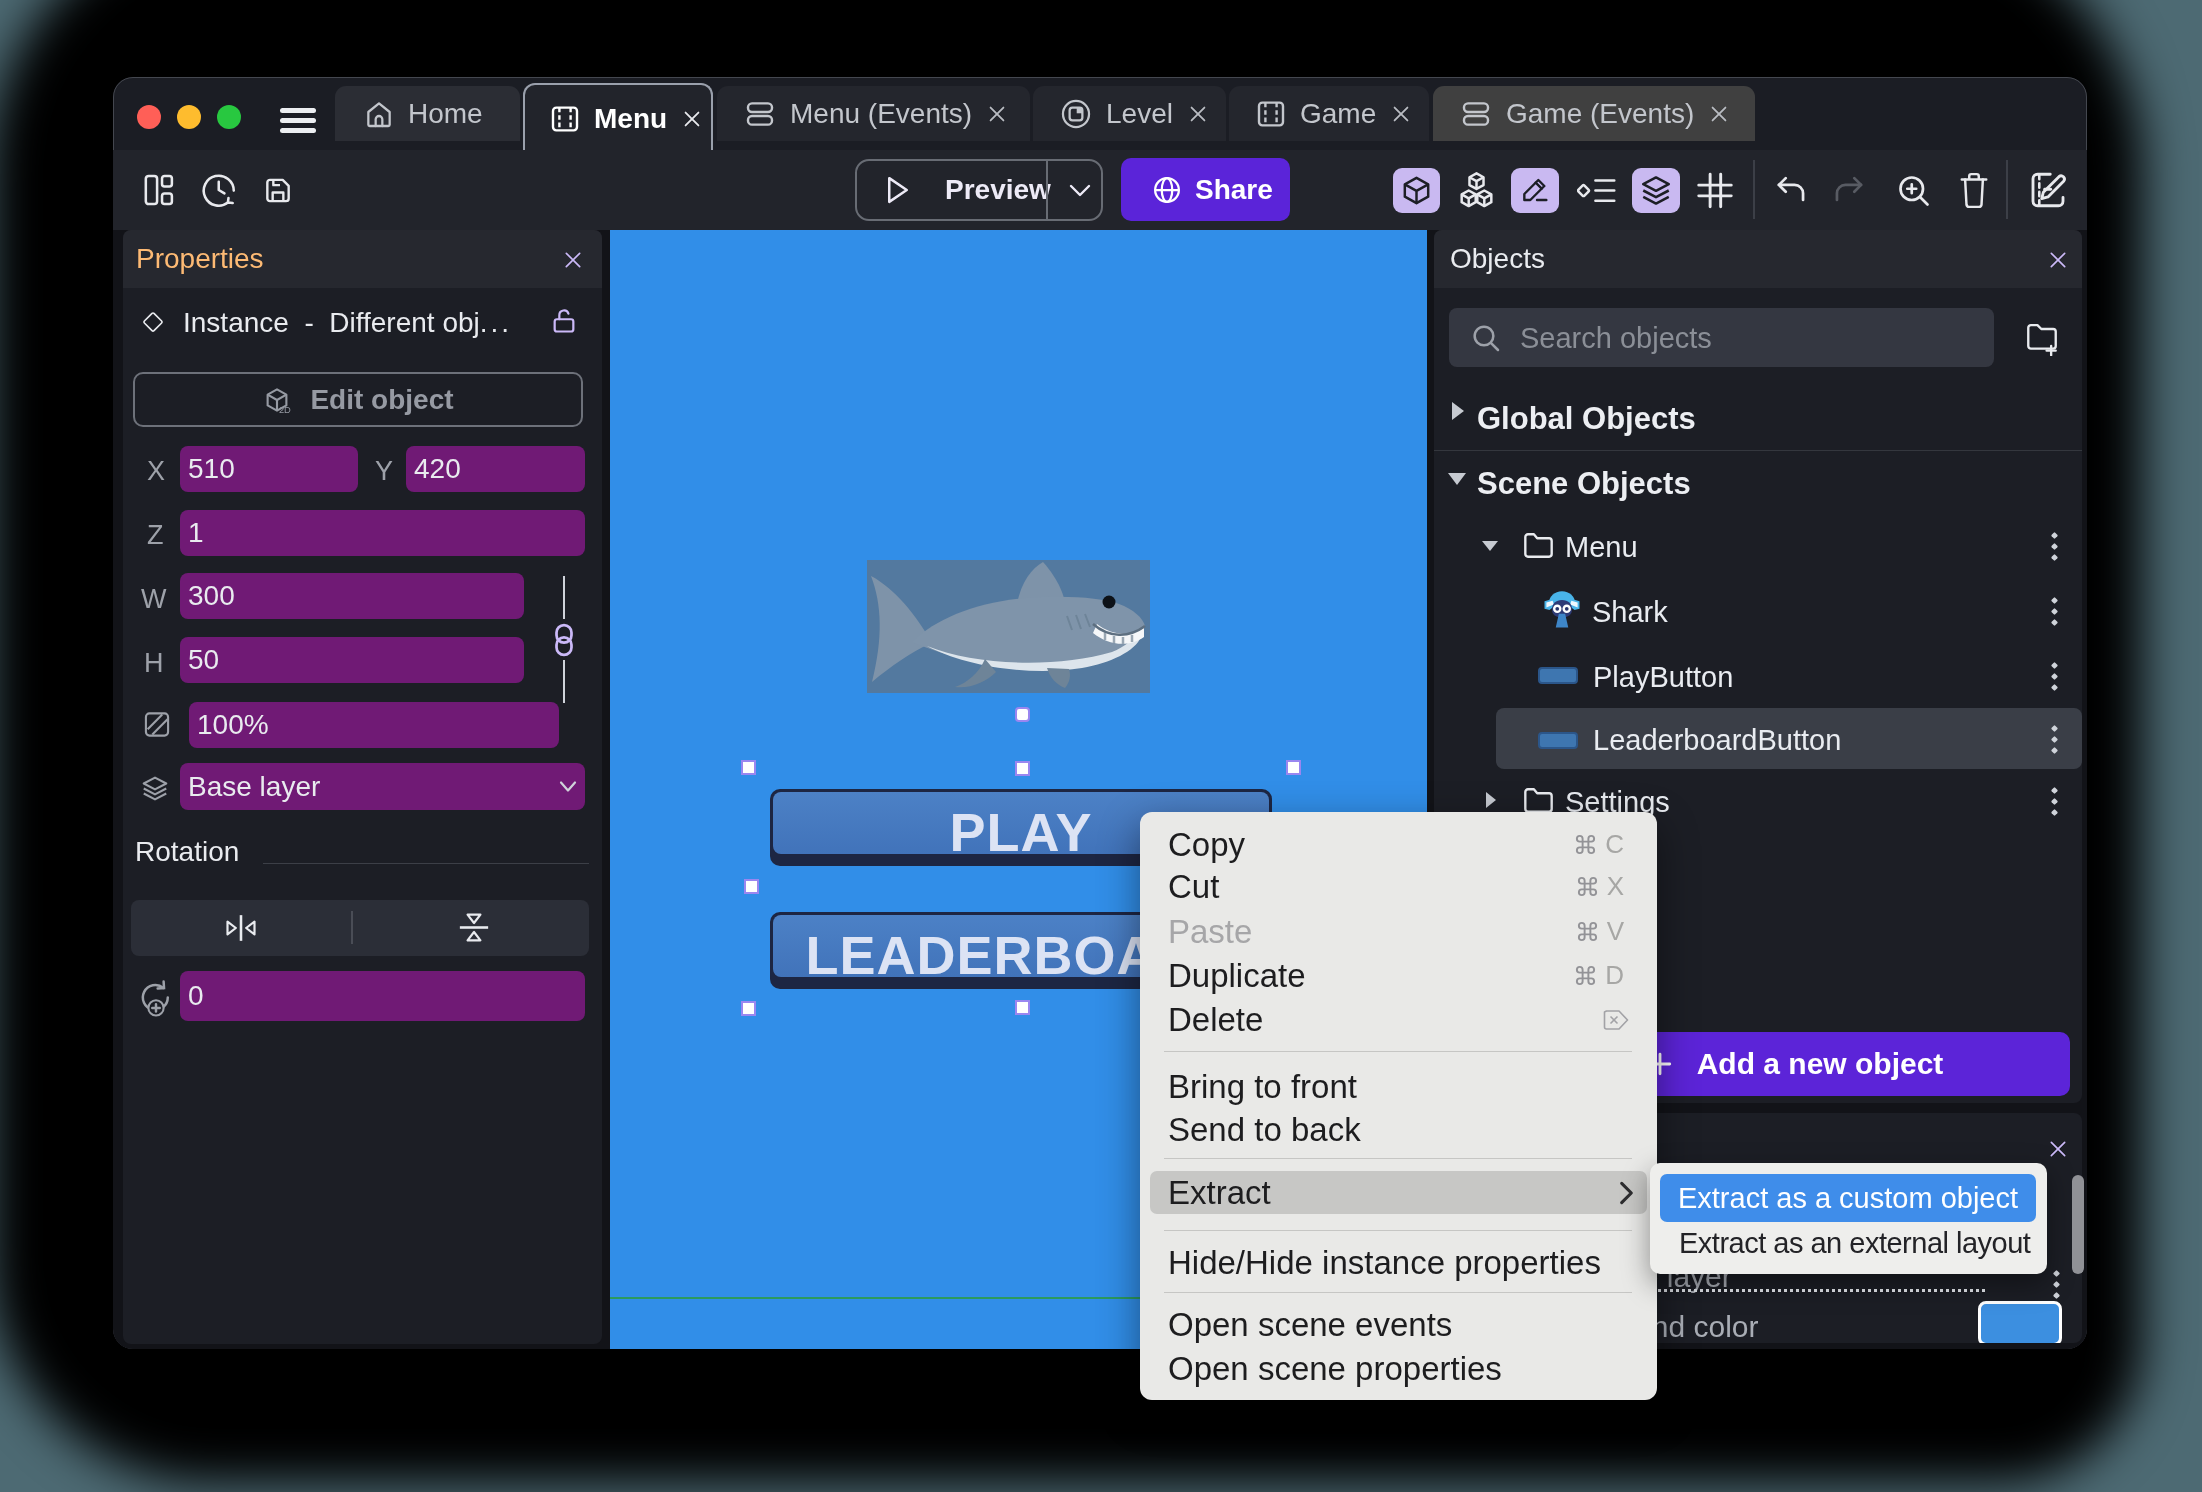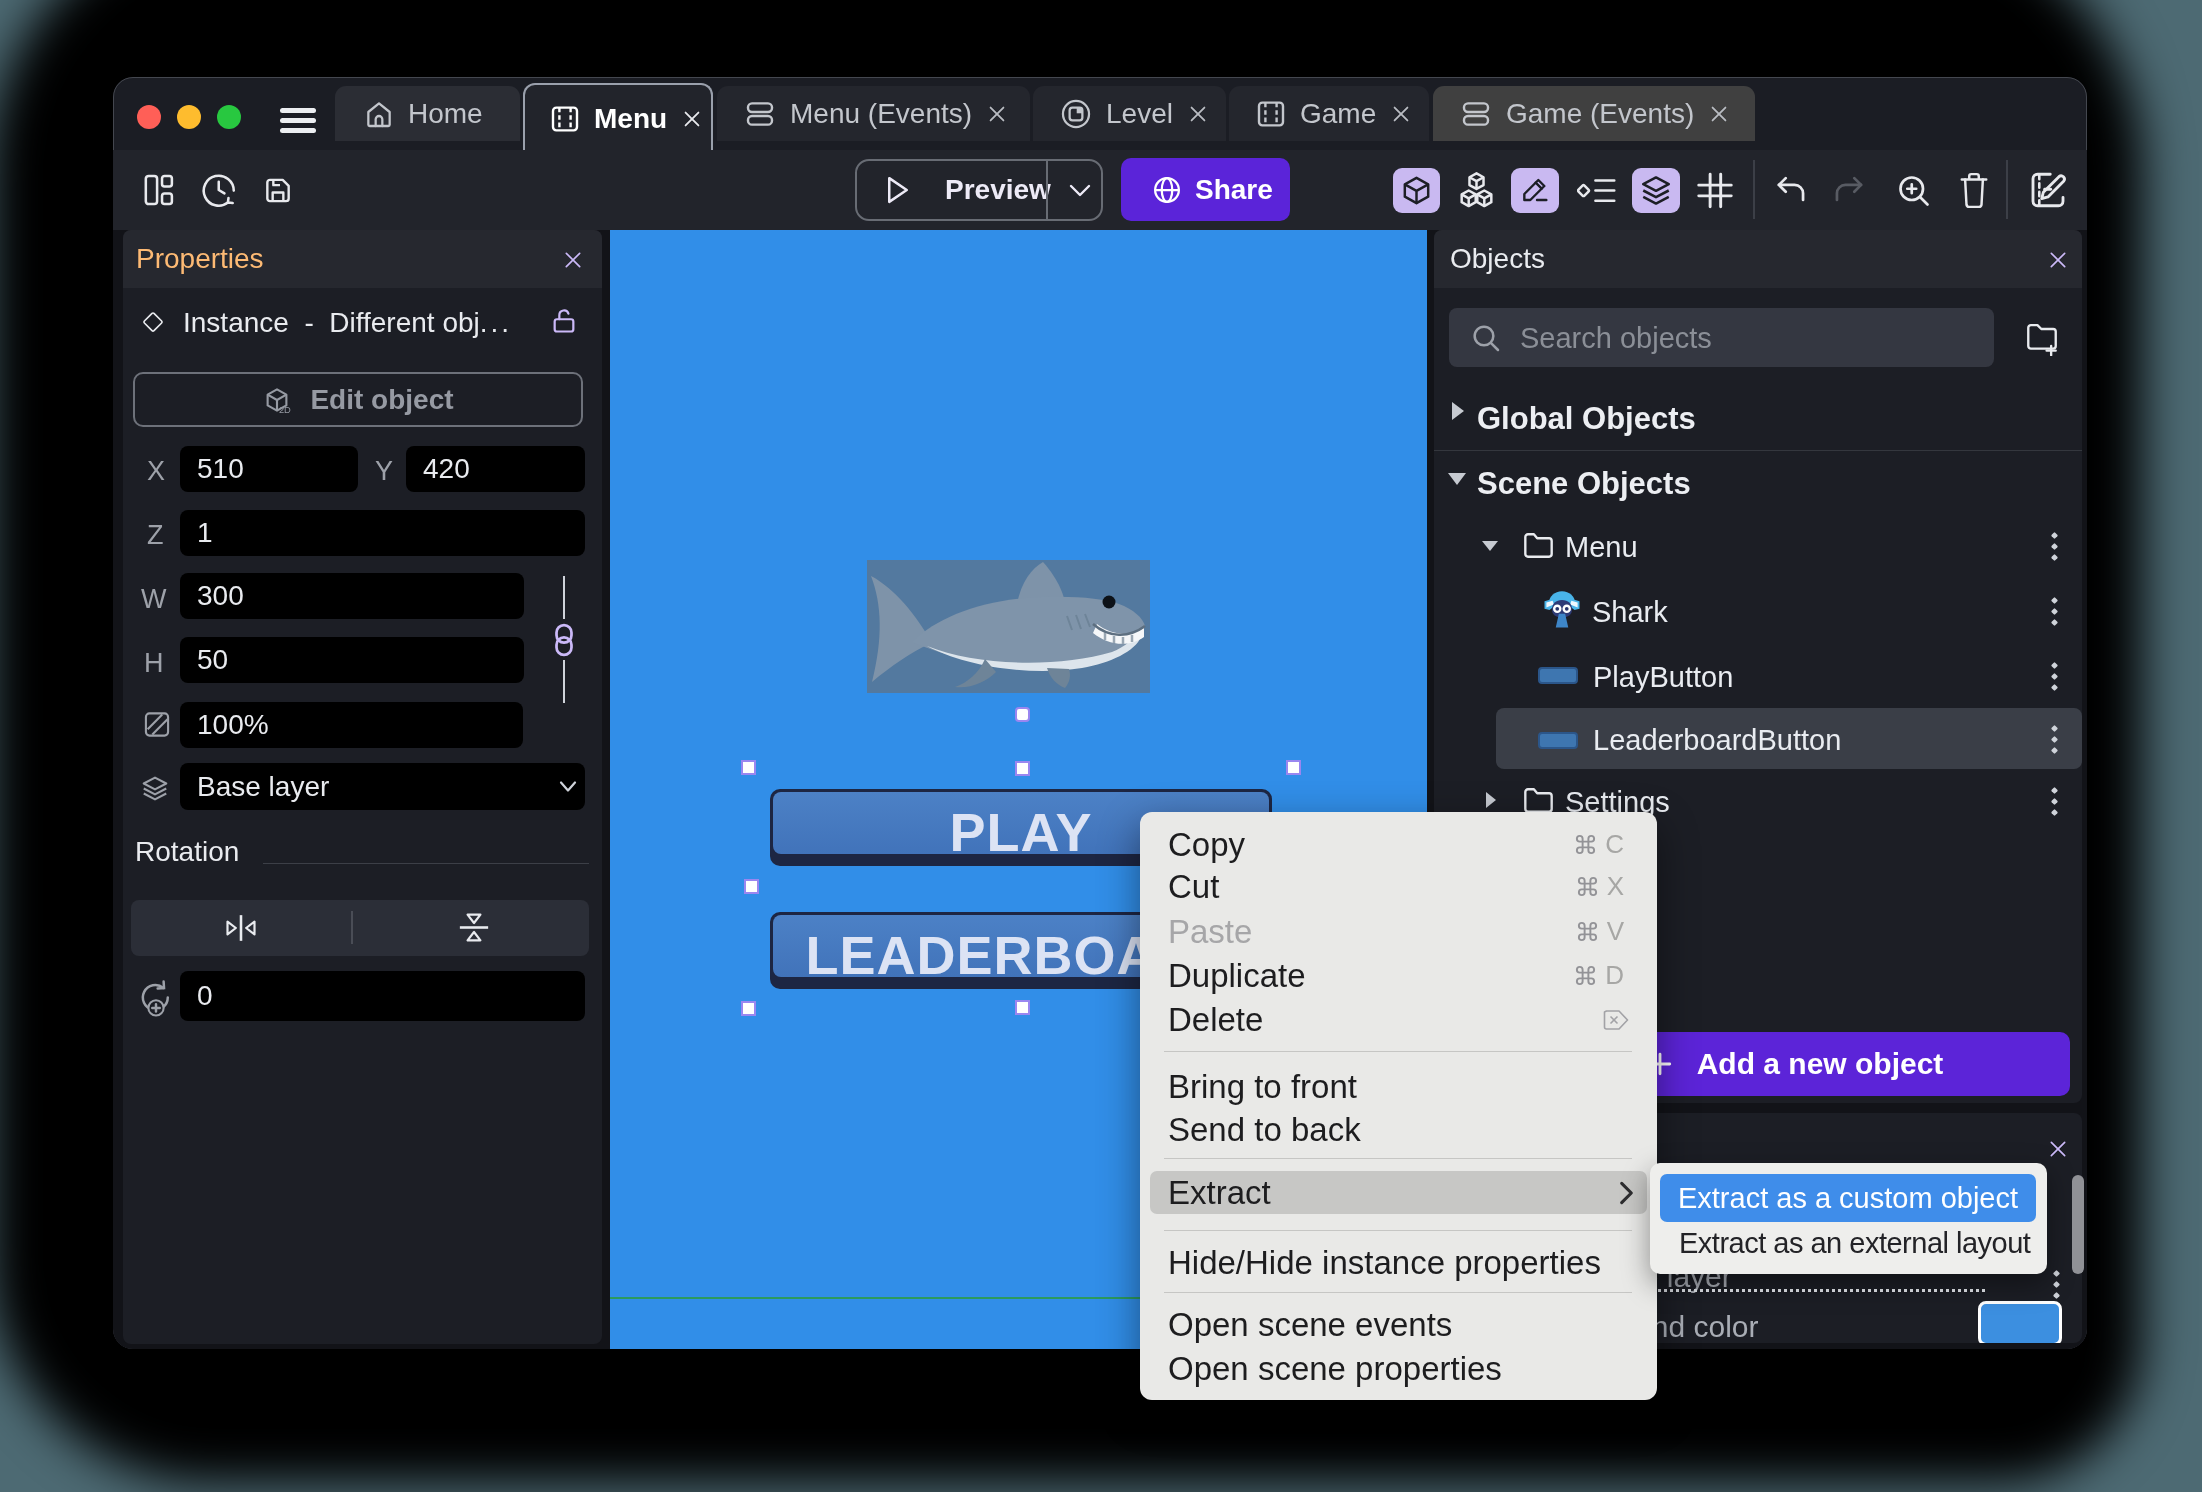--- a/index.html
+++ b/index.html
@@ -11,21 +11,21 @@
 #win{position:absolute;left:113px;top:77px;width:1974px;height:1272px;background:#1b1d24;border-radius:20px;overflow:hidden;outline:1px solid rgba(130,135,146,0.4);outline-offset:-1px}
 .light{position:absolute;top:28px;width:24px;height:24px;border-radius:50%}
 .hline{position:absolute;left:167px;width:36px;height:5px;background:#eceef1;border-radius:3px}
 .tab{position:absolute;top:9px;height:55px;border-radius:11px 11px 0 0;display:flex;align-items:center;color:#c3c6cc;font-size:28px}
 .tab .ti{margin-right:13px}
 .tabx{margin-left:14px}
 #toolbar{position:absolute;left:0;top:73px;width:1974px;height:80px;background:#22242b}
 #main{position:absolute;left:0;top:153px;width:1974px;height:1119px;background:#121318}
 .panel{position:absolute;background:#1c1e25;border-radius:8px;overflow:hidden}
 .phead{position:absolute;left:0;top:0;right:0;height:58px;background:#26282f}
-.field{position:absolute;background:#000000;border-radius:8px;color:#e9ebef;font-size:28px;display:flex;align-items:center;padding-left:17px}
+.field{position:absolute;background:#701a75;border-radius:8px;color:#e9ebef;font-size:28px;display:flex;align-items:center;padding-left:8px}
 .lbl{position:absolute;color:#9da1a9;font-size:27px}
 .handle{position:absolute;width:15px;height:15px;background:#fff;border:2px solid #9a86f0}
 .mi{position:absolute;left:28px;height:43px;display:flex;align-items:center;font-size:33px;color:#1d1d1f;white-space:nowrap}
 .msep{position:absolute;left:24px;width:468px;height:1px;background:#c6c6c4}
 .mshort{position:absolute;display:flex;align-items:center;color:#a7a7a5;font-size:26px}
 .kebab{position:absolute;width:6px}
 .kebab i{display:block;width:5px;height:5px;background:#cfd3da;border-radius:1px;margin:0 0 6px 0;transform:rotate(45deg)}
 .tri-r{width:0;height:0;border-top:9px solid transparent;border-bottom:9px solid transparent;border-left:12px solid #c6cad1;position:absolute}
 .tri-d{width:0;height:0;border-left:9px solid transparent;border-right:9px solid transparent;border-top:12px solid #c6cad1;position:absolute}
 .orow{position:absolute;color:#e9ecf1;font-size:29px;white-space:nowrap}
@@ -228,21 +228,21 @@
 <div class="ab" style="left:440px;top:346px;width:2px;height:43px;background:#cfd3da"></div>
 <svg class="ab" style="left:430px;top:393px" width="22" height="34" viewBox="0 0 16 25" fill="none" stroke="#cbb9f8" stroke-width="2">
         <rect x="2.5" y="1.5" width="11" height="13" rx="5.5"></rect>
         <rect x="2.5" y="10.5" width="11" height="13" rx="5.5"></rect>
       </svg>
 <div class="ab" style="left:440px;top:430px;width:2px;height:43px;background:#cfd3da"></div>
 <svg class="ab" style="left:20px;top:479px" width="28" height="31" viewBox="0 0 24 26" fill="none" stroke="#9da1a9" stroke-width="1.8">
         <rect x="2.5" y="3.5" width="19" height="19" rx="3"></rect>
         <path d="M8 21.5 21 8.5M4 17 16.5 4.5"></path>
       </svg>
-<div class="field" style="left:57px;top:472px;width:343px;height:46px">100%</div>
+<div class="field" style="left:66px;top:472px;width:370px;height:46px">100%</div>
 <svg class="ab" style="left:17px;top:543px" width="30" height="31" viewBox="0 0 24 24" fill="none" stroke="#9da1a9" stroke-width="1.7" stroke-linejoin="round">
         <path d="M12 3.3 21 8 12 12.7 3 8z"></path>
         <path d="M21 12 12 16.7 3 12"></path>
         <path d="M21 16 12 20.7 3 16"></path>
       </svg>
 <div class="field" style="left:57px;top:533px;width:405px;height:47px">Base layer</div>
 <svg class="ab" style="left:436px;top:550px" width="18" height="13" viewBox="0 0 18 12" fill="none" stroke="#cfd3da" stroke-width="2.2" stroke-linecap="round" stroke-linejoin="round">
         <path d="M2 2l7 8 7-8"></path>
       </svg>
 <div class="tx" style="left:12px;top:606px;font-size:28px;color:#e9ebef">Rotation</div>

